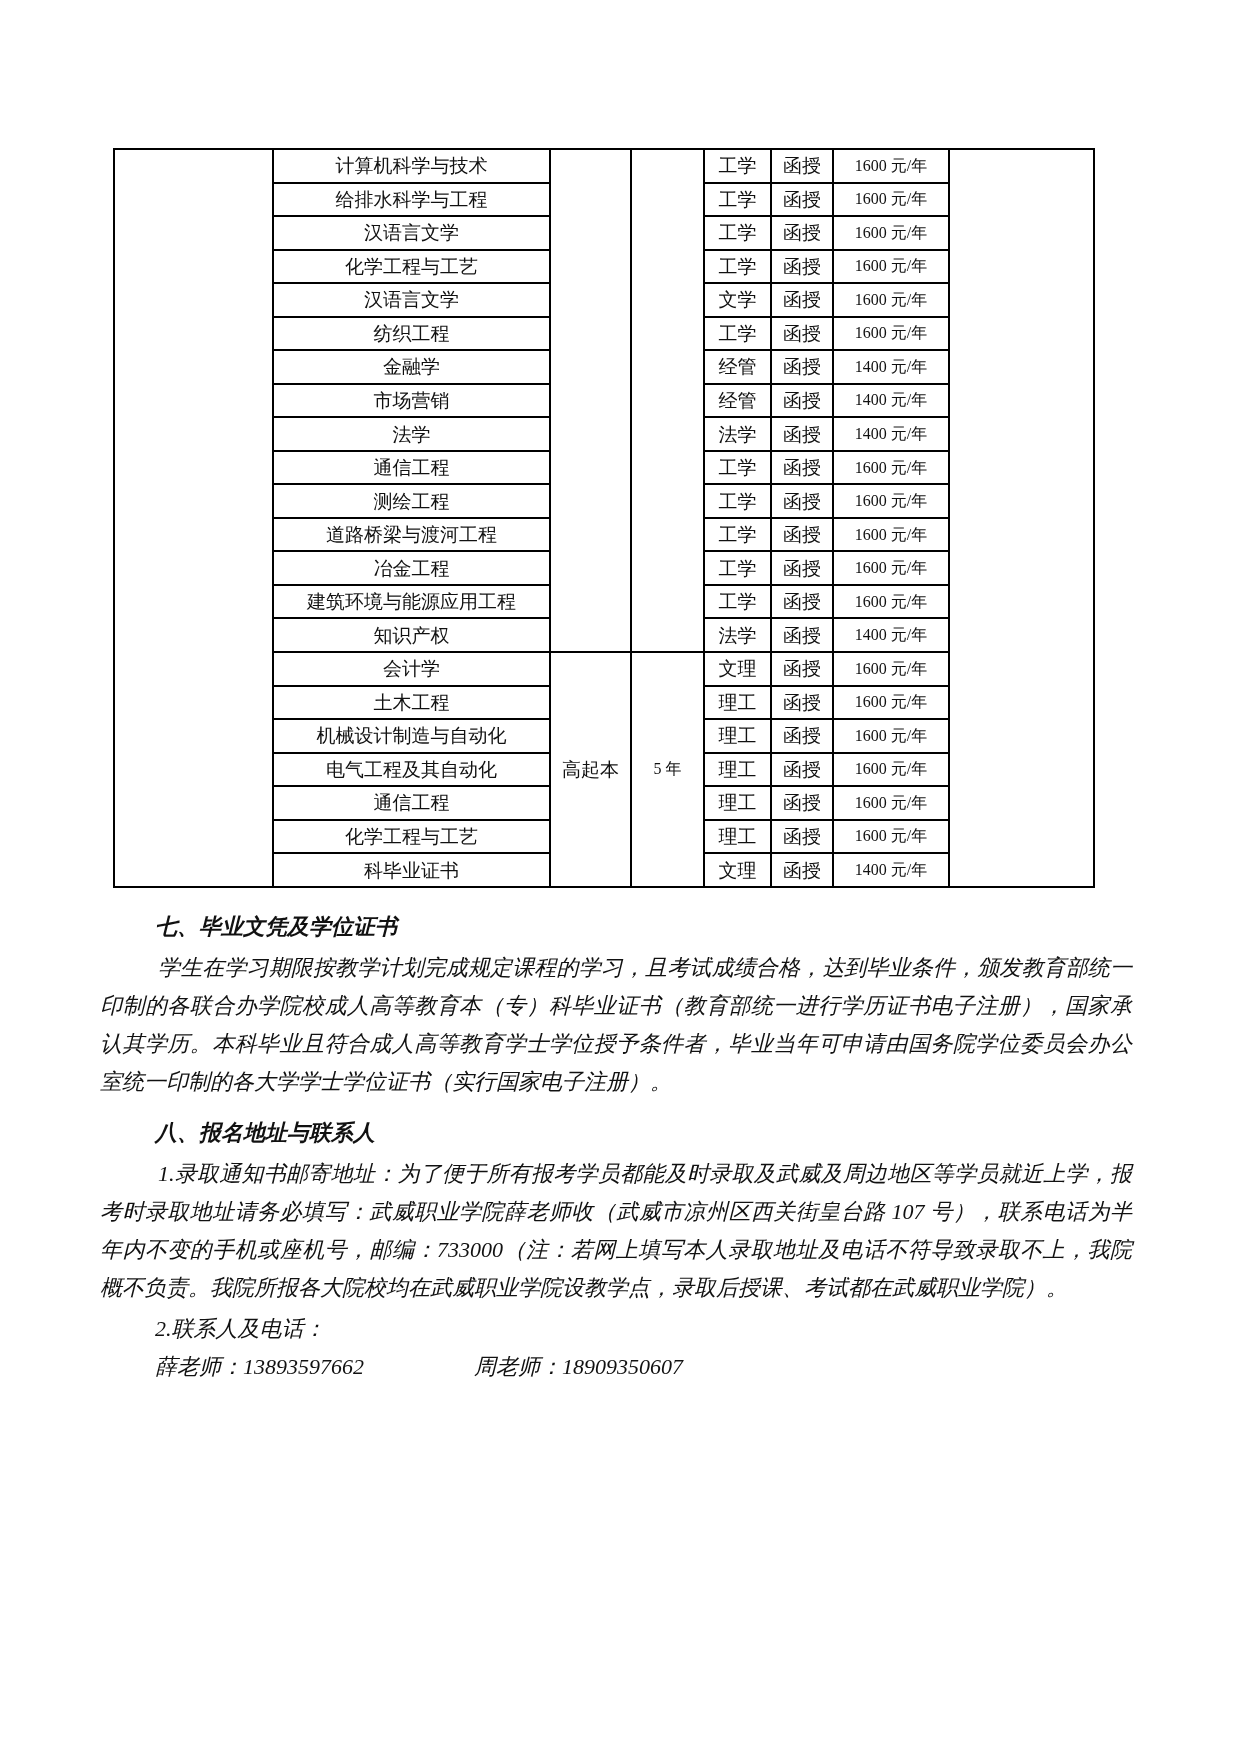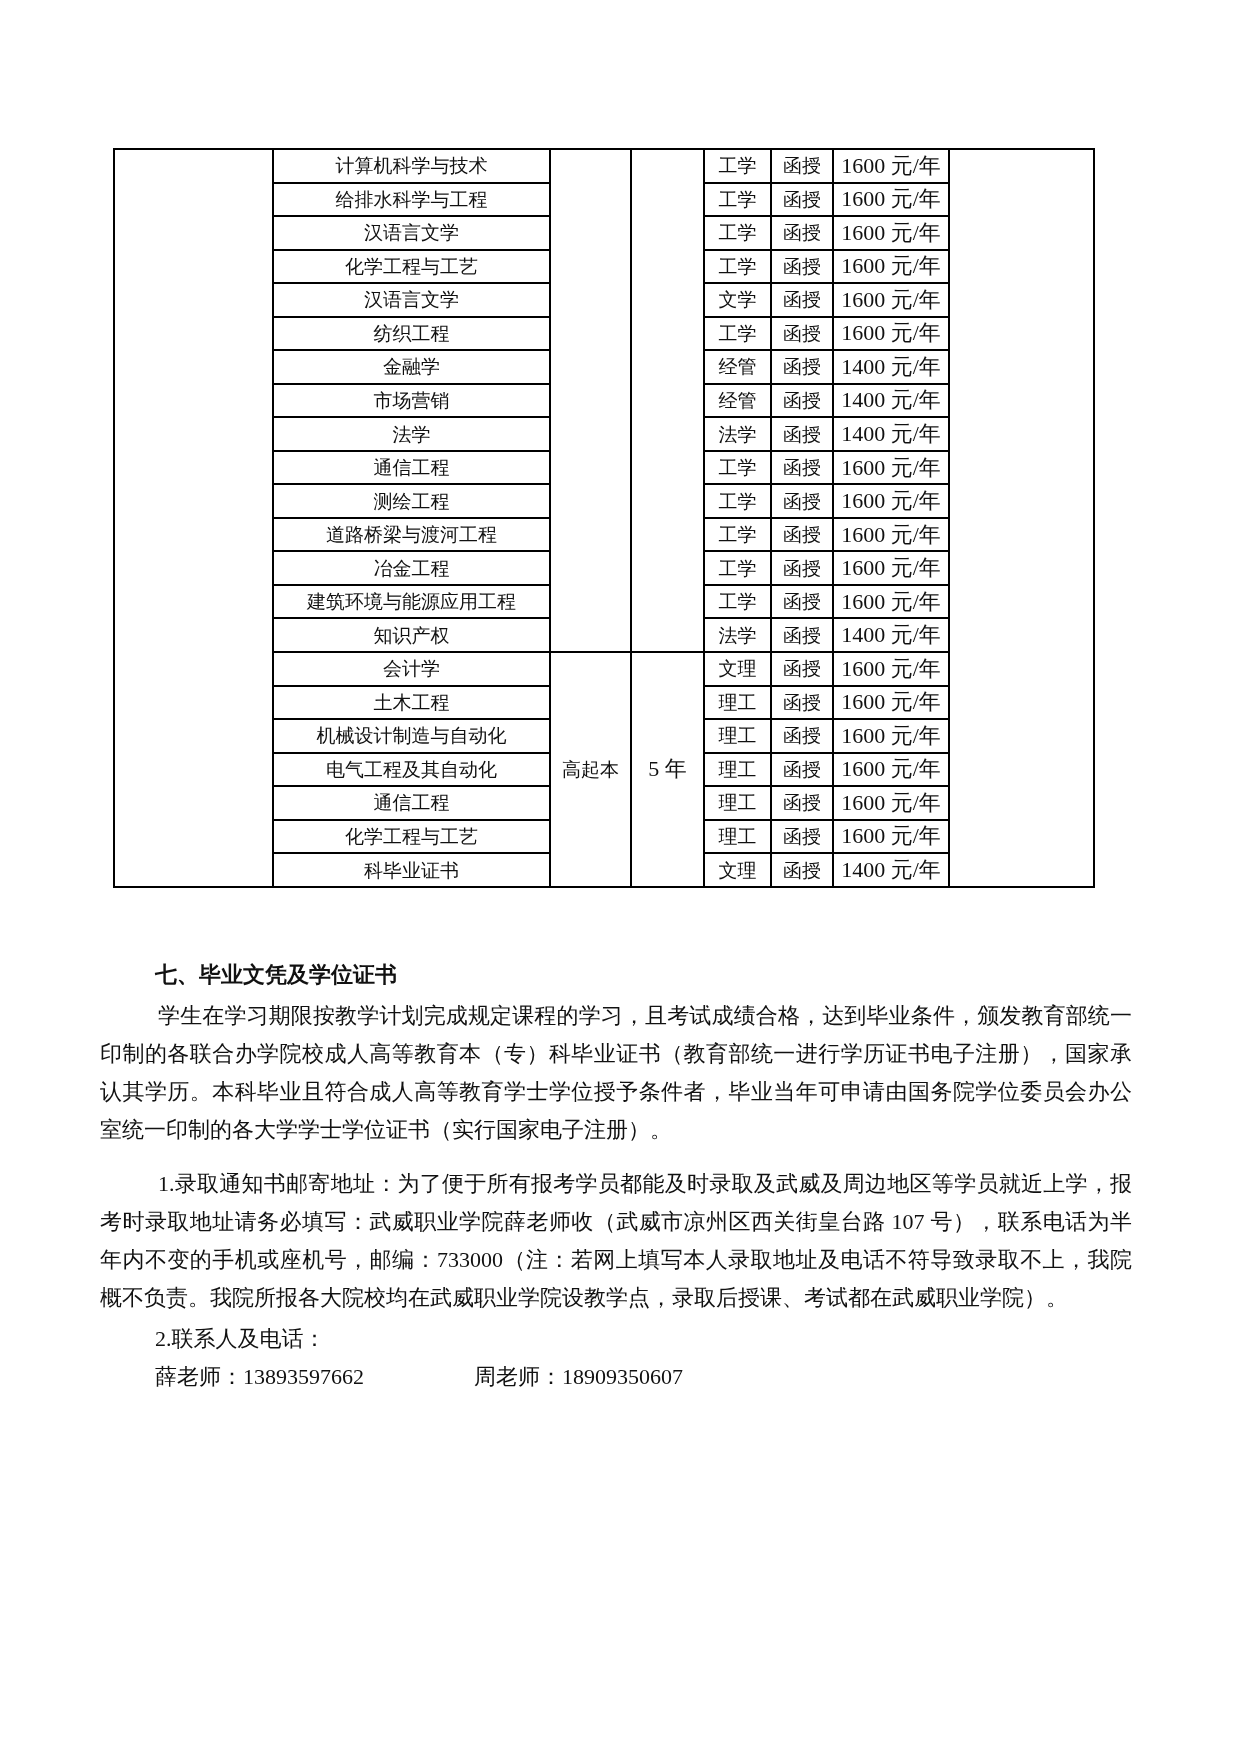--- a/index.html
+++ b/index.html
@@ -35,30 +35,31 @@
     vertical-align: middle;
     padding: 0;
     font-family: "Liberation Sans", sans-serif;
     font-size: 19px;
     line-height: 1;
     overflow: hidden;
     white-space: nowrap;
   }
   table.tuition td.num {
     font-family: "Liberation Serif", serif;
-    font-size: 22px;
+    font-size: 16px;
   }
   
   .content {
     position: absolute;
     left: 97px;
-    top: 956px;
+    top: 908px;
     width: 1038px;
     font-size: 22px;
     line-height: 38px;
+    font-style: italic;
   }
   .sec-heading {
     font-family: "Liberation Sans", sans-serif;
     font-weight: bold;
     font-size: 22px;
     padding-left: 58px;
   }
   .para {
     text-align: justify;
     text-indent: 58px;
@@ -237,20 +238,21 @@
     </tbody>
       </table>
   </div>
 
   <div class="content">
     <div class="sec-heading">七、毕业文凭及学位证书</div>
     <p class="para">学生在学习期限按教学计划完成规定课程的学习，且考试成绩合格，达到毕业条件，颁发教育部统一印制的各联合办学院校成人高等教育本（专）科毕业证书（教育部统一进行学历证书电子注册），国家承认其学历。本科毕业且符合成人高等教育学士学位授予条件者，毕业当年可申请由国务院学位委员会办公室统一印制的各大学学士学位证书（实行国家电子注册）。</p>
 
     <div class="sec-gap"></div>
 
+    <div class="sec-heading">八、报名地址与联系人</div>
     <p class="para">1.录取通知书邮寄地址：为了便于所有报考学员都能及时录取及武威及周边地区等学员就近上学，报考时录取地址请务必填写：武威职业学院薛老师收（武威市凉州区西关街皇台路 107 号），联系电话为半年内不变的手机或座机号，邮编：733000（注：若网上填写本人录取地址及电话不符导致录取不上，我院概不负责。我院所报各大院校均在武威职业学院设教学点，录取后授课、考试都在武威职业学院）。</p>
     <div class="indent-line">2.联系人及电话：</div>
     <div class="contact-row">
       <span>薛老师：13893597662</span><span class="contact-sep"></span><span>周老师：18909350607</span>
     </div>
   </div>
 
 </div>
 
 </body></html>

